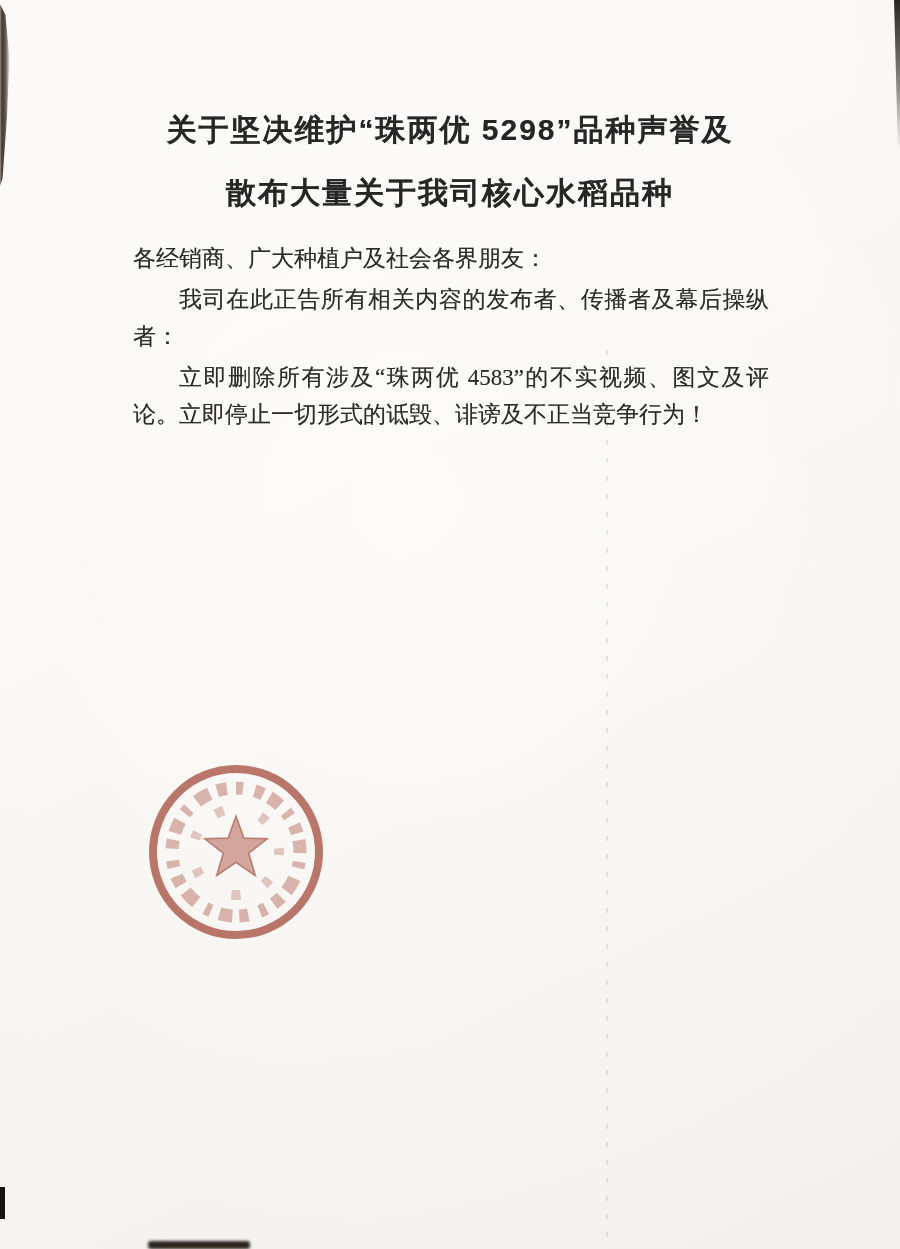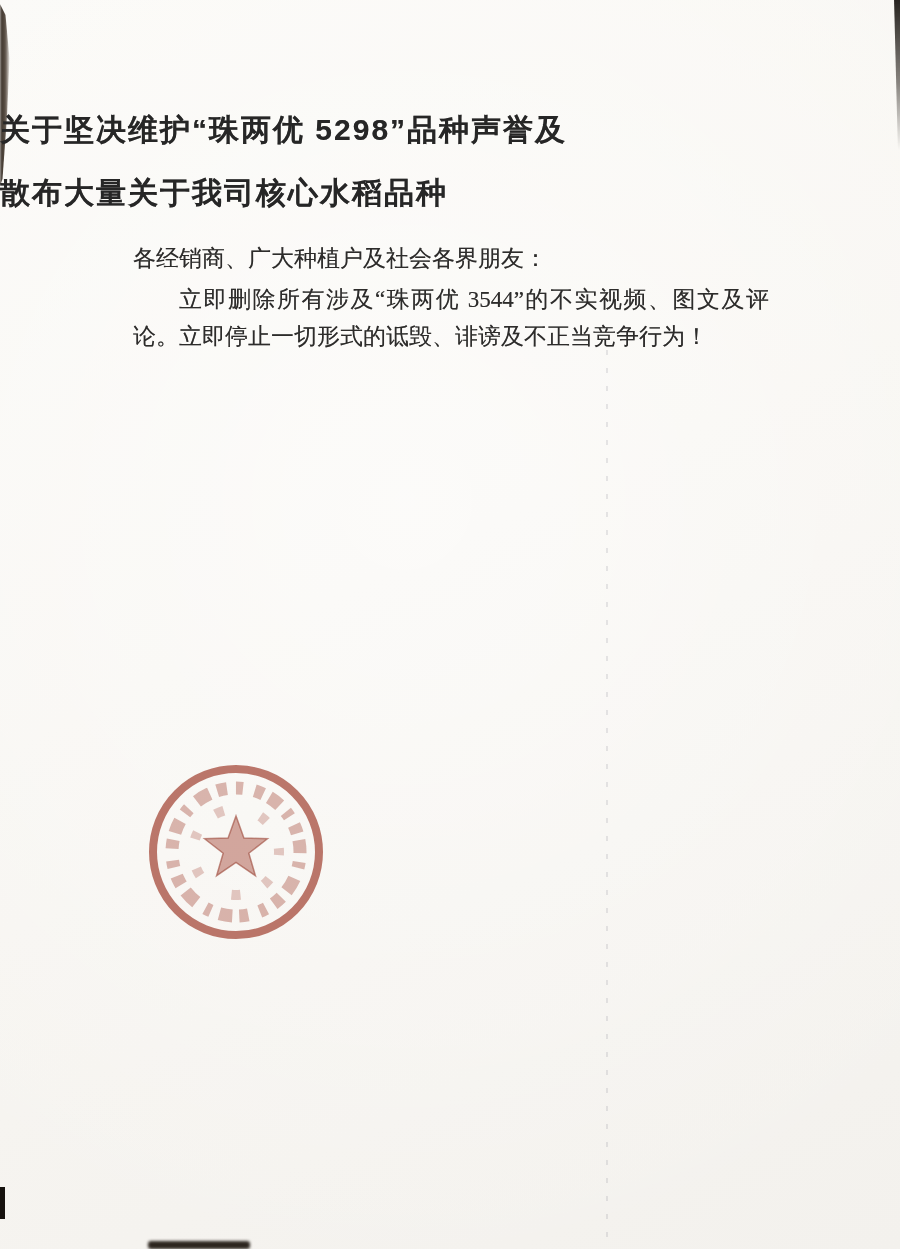--- a/index.html
+++ b/index.html
@@ -47,20 +47,21 @@
     background: repeating-linear-gradient(
       to bottom,
       rgba(110,110,125,0.16) 0 5px,
       rgba(110,110,125,0) 5px 18px);
     pointer-events: none;
   }
 
   .title {
     position: absolute;
     left: 0; top: 98px; width: 100%;
+    text-align: center;
     font-family: "Liberation Sans", "DejaVu Sans", sans-serif;
     font-weight: bold;
     font-size: 30px;
     line-height: 63px;
     letter-spacing: 2px;
     color: #262626;
     text-shadow: 0 0 0.6px rgba(40,40,40,0.55);
   }
 
   .body-text {
@@ -97,21 +98,22 @@
   <div class="edge edge-bottom-bar"></div>
   <div class="crease"></div>
 
   <div class="title">
     <div>关于坚决维护“珠两优 5298”品种声誉及</div>
     <div>散布大量关于我司核心水稻品种</div>
   </div>
 
   <div class="body-text">
     <p class="salutation">各经销商、广大种植户及社会各界朋友：</p>
-    <p>立即删除所有涉及“珠两优 3544”的不实视频、图文及评论。立即停止一切形式的诋毁、诽谤及不正当竞争行为！</p>
+    <p>我司在此正告所有相关内容的发布者、传播者及幕后操纵者：</p>
+    <p>立即删除所有涉及“珠两优 4583”的不实视频、图文及评论。立即停止一切形式的诋毁、诽谤及不正当竞争行为！</p>
   </div>
 
   <svg class="seal" viewBox="0 0 178 178" xmlns="http://www.w3.org/2000/svg">
 
     <circle cx="89" cy="89" r="83" fill="none" stroke="#a4402f" stroke-width="8" opacity="0.8"></circle>
 
     <circle cx="89" cy="89" r="64" fill="none" stroke="#a4402f" stroke-width="13" opacity="0.42" stroke-dasharray="9 7 13 9 6 11 15 8 10 9 7 12" transform="rotate(-25 89 89)"></circle>
     <circle cx="89" cy="89" r="43" fill="none" stroke="#a4402f" stroke-width="10" opacity="0.30" stroke-dasharray="7 26 9 38 8 30" transform="rotate(40 89 89)"></circle>
 
     <polygon points="89,53 96.9,75.1 120.4,75.8 101.8,90.2 108.4,112.7 89,99.5 69.6,112.7 76.2,90.2 57.6,75.8 81.1,75.1" fill="#a4402f" fill-opacity="0.5" stroke="#9a3a2b" stroke-opacity="0.65" stroke-width="1.5"></polygon>

